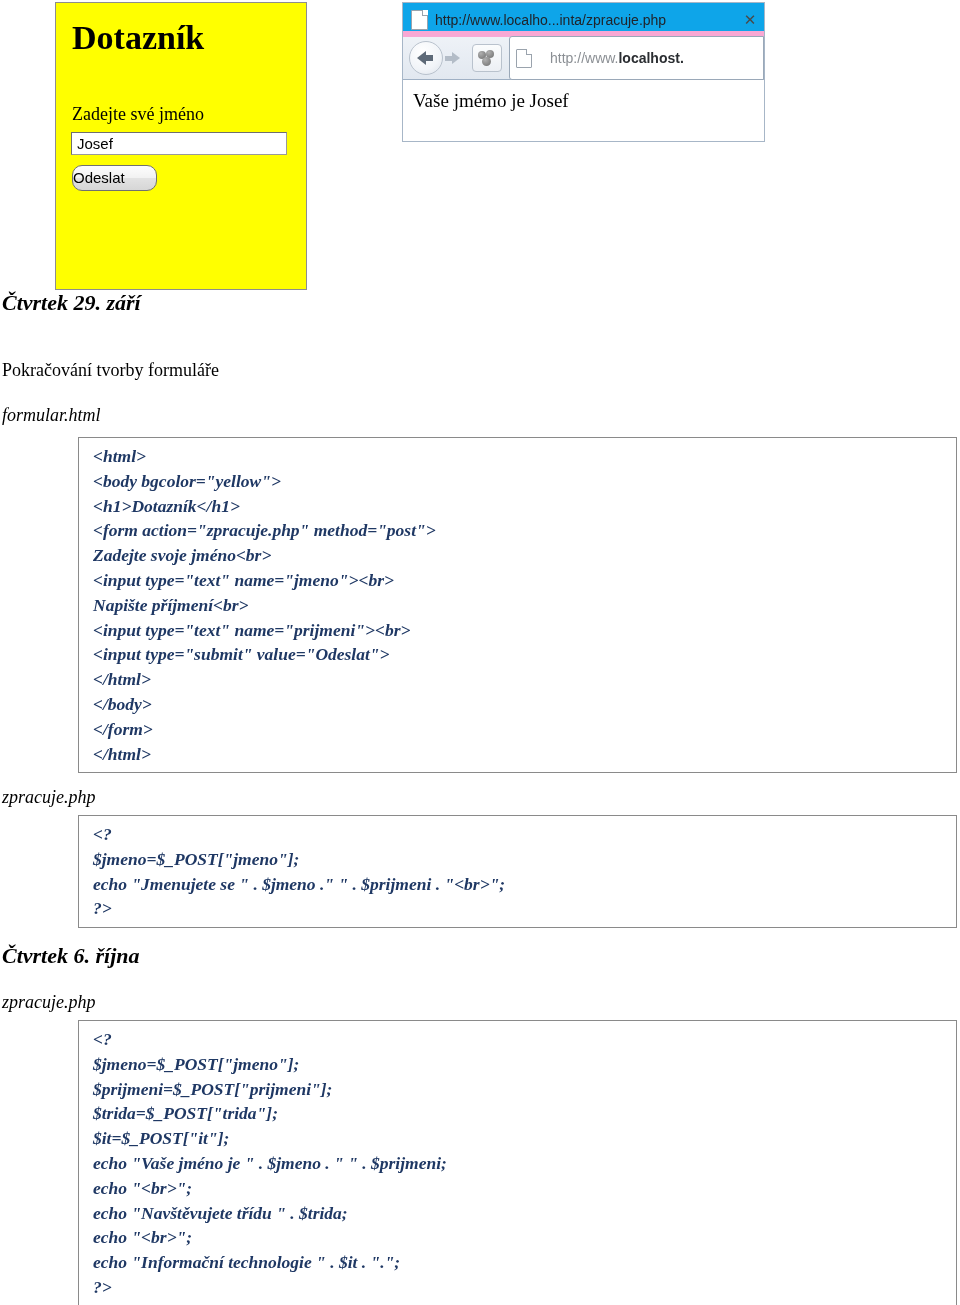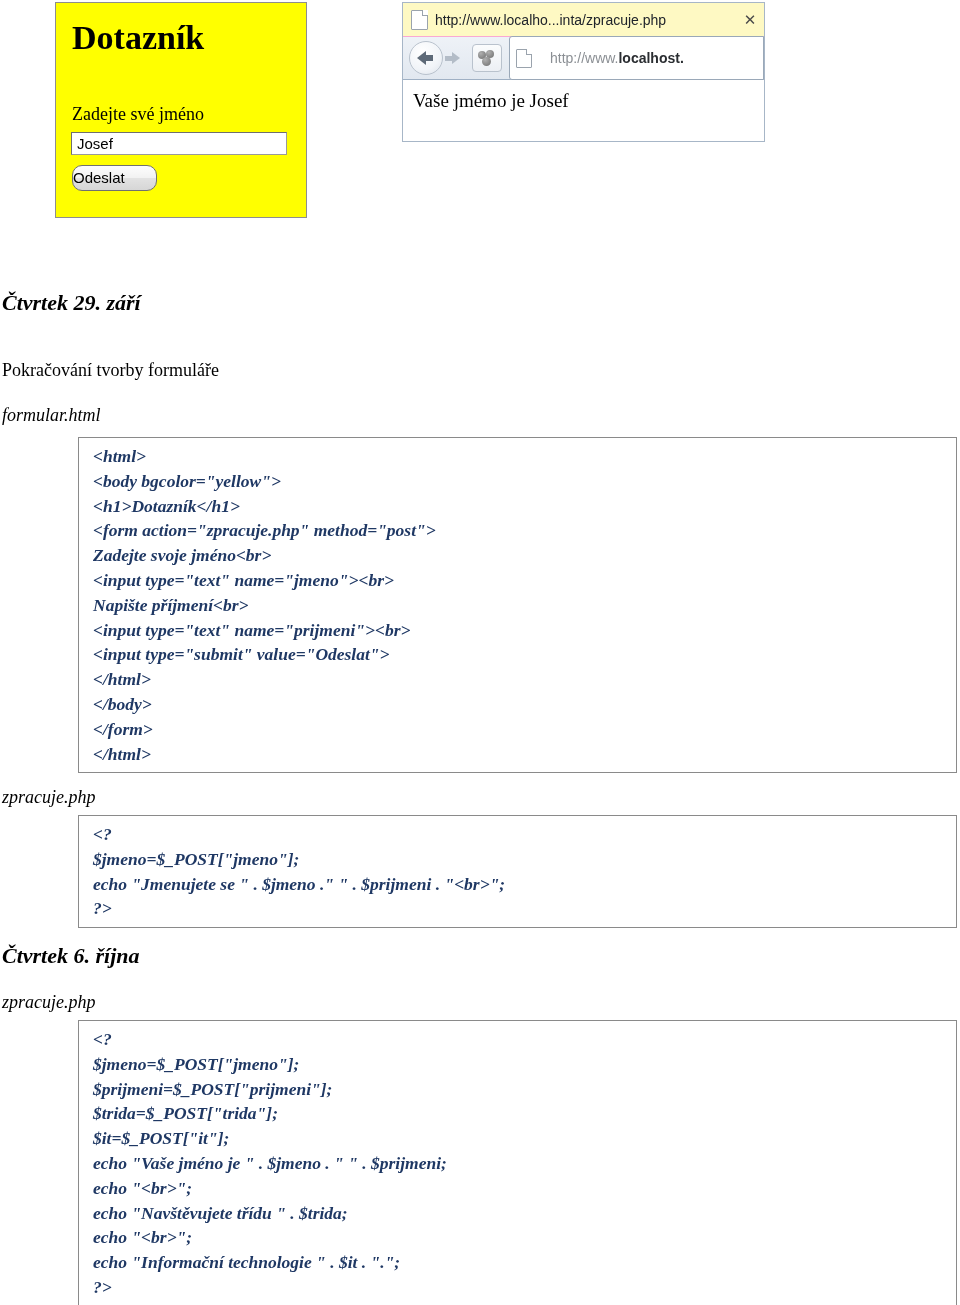--- a/index.html
+++ b/index.html
@@ -15,21 +15,21 @@
     font-family: "Liberation Serif", "DejaVu Serif", serif;
     color: #000000;
   }
 
   
   .shot-form {
     position: absolute;
     left: 55px;
     top: 2px;
     width: 252px;
-    height: 216px;
+    height: 288px;
     background: #ffff00;
     border: 1px solid #8e8e8e;
     box-sizing: border-box;
   }
   .shot-form .ff-title {
     position: absolute;
     left: 16px;
     top: 16px;
     font-family: "Liberation Serif", "DejaVu Serif", serif;
     font-weight: bold;
@@ -93,22 +93,22 @@
     top: 2px;
     width: 363px;
     height: 140px;
     box-sizing: border-box;
     background: #ffffff;
     border: 1px solid #a7b6c7;
   }
   .bw-tabstrip {
     position: relative;
     height: 34px;
-    background: #fef9c3;
-    border-bottom: 1px solid #f9a8d4;
+    background: #0ea5e9;
+    border-bottom: 6px solid #f9a8d4;
     box-sizing: border-box;
   }
   .bw-tab {
     position: absolute;
     left: 0px;
     top: 0px;
     right: 0px;
     height: 33px;
     display: flex;
     align-items: center;

